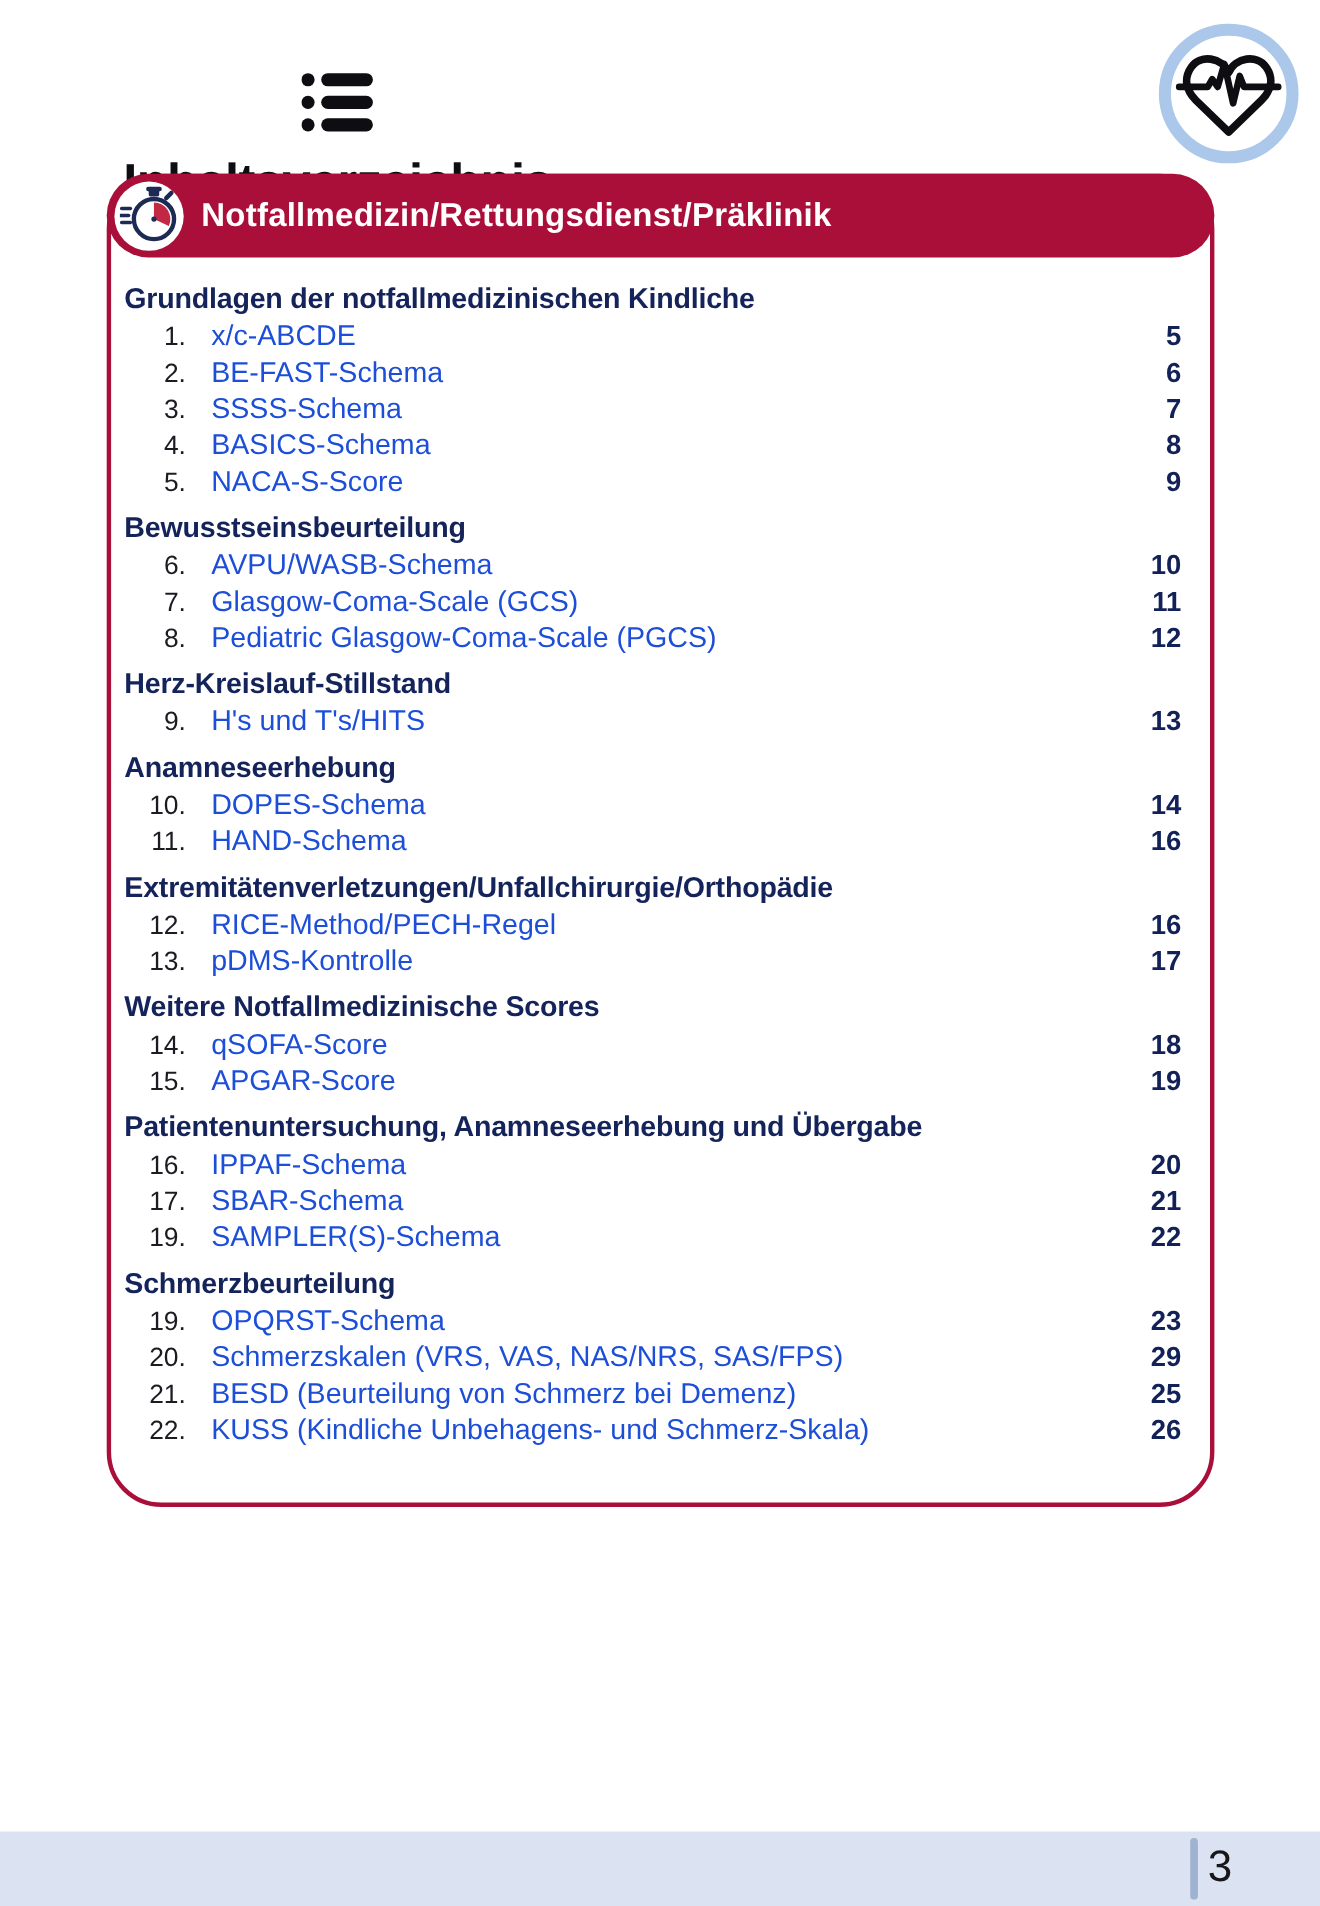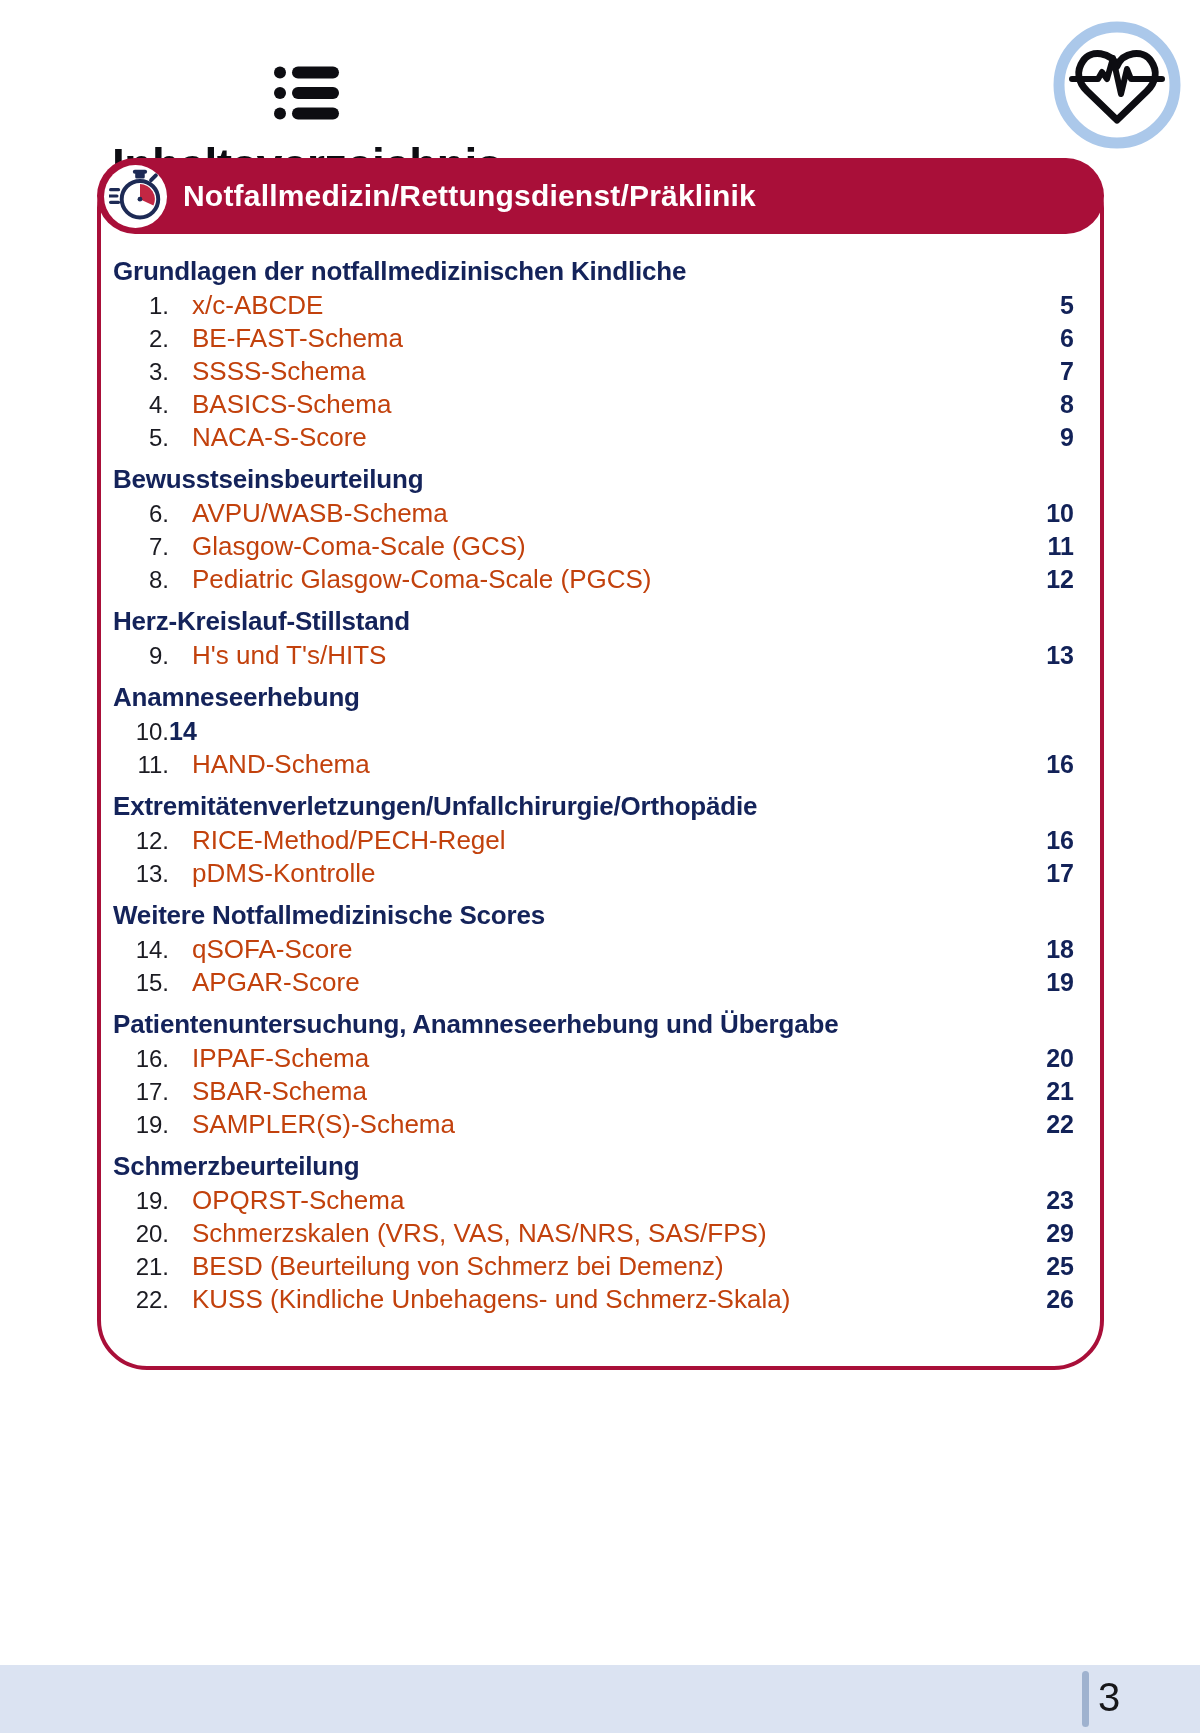--- a/index.html
+++ b/index.html
@@ -47,21 +47,21 @@
     line-height:36px;letter-spacing:-0.2px;white-space:nowrap;
   }
   .toc-row{
     display:flex;align-items:baseline;line-height:33px;height:33px;
     font-size:26px;cursor:pointer;
   }
   .toc-num{
     width:56px;flex:none;text-align:right;color:#1b1b22;font-size:24px;
   }
   .toc-label{
-    flex:1;margin-left:23px;color:#c2410c;white-space:nowrap;
+    flex:1;margin-left:23px;color:#1d4ed8;white-space:nowrap;
     overflow:hidden;text-overflow:ellipsis;
   }
   .toc-page{
     flex:none;color:#122258;font-weight:800;font-size:25px;text-align:right;
   }
   
   .footer{
     position:absolute;left:0;top:1665px;width:1200px;height:68px;
     background:#dbe3f2;
   }
@@ -168,20 +168,21 @@
     <h2 class="section-heading">Herz-Kreislauf-Stillstand</h2>
     <div class="toc-row">
       <span class="toc-num">9.</span>
       <span class="toc-label">H's und T's/HITS</span>
       <span class="toc-page">13</span>
     </div>
 
     <h2 class="section-heading">Anamneseerhebung</h2>
     <div class="toc-row">
       <span class="toc-num">10.</span>
+      <span class="toc-label">DOPES-Schema</span>
       <span class="toc-page">14</span>
     </div>
     <div class="toc-row">
       <span class="toc-num">11.</span>
       <span class="toc-label">HAND-Schema</span>
       <span class="toc-page">16</span>
     </div>
 
     <h2 class="section-heading">Extremitätenverletzungen/Unfallchirurgie/Orthopädie</h2>
     <div class="toc-row">

